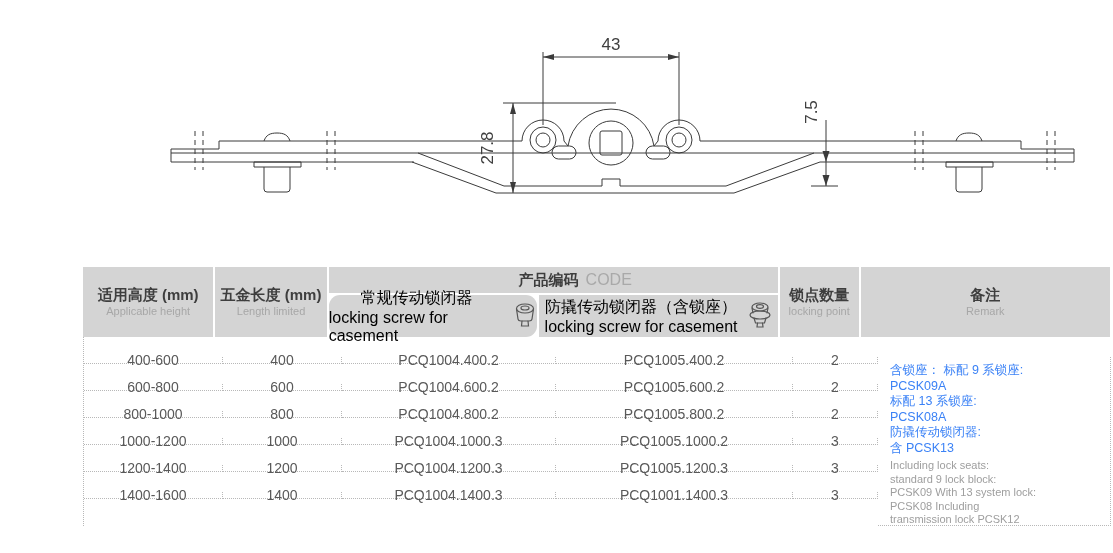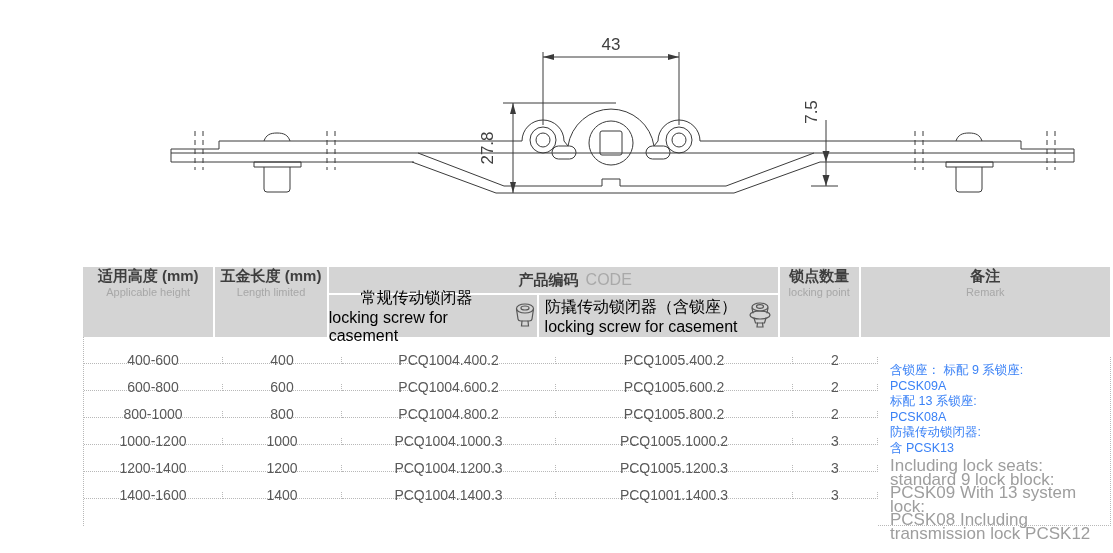--- a/index.html
+++ b/index.html
@@ -13,39 +13,39 @@
   .drawing-wrap svg{display:block;}
   .tech-line{stroke:#3b3b3b;stroke-width:1;fill:none;}
   .tech-dash{stroke:#3b3b3b;stroke-width:1;fill:none;stroke-dasharray:5 4;}
   .tech-fill{fill:#3b3b3b;stroke:none;}
   .dim-text{fill:#3f3f3f;font-size:17px;font-family:"Liberation Sans","DejaVu Sans",sans-serif;}
   
   .spec-table{position:absolute;left:83px;top:267px;width:1027px;}
   .thead{display:flex;gap:2px;}
   .th{
     background:#d4d4d4;height:70px;
-    display:flex;flex-direction:column;align-items:center;
+    display:flex;flex-direction:column;justify-content:center;align-items:center;
   }
   .th .zh{font-size:15px;color:#3e3e3e;font-weight:700;line-height:18px;}
   .th .en{font-size:11px;color:#a7a7a7;line-height:13px;margin-top:1px;}
   .th-height{width:137px;}
   .th-length{width:117px;}
   .th-points{width:83px;}
   .th-remark{width:262px;}
   .code-group{width:449px;display:flex;flex-direction:column;gap:2px;}
   .code-top{
     height:26px;background:#d4d4d4;display:flex;align-items:center;justify-content:center;gap:7px;padding-left:44px;
   }
   .code-top .zh{font-size:15px;color:#3e3e3e;font-weight:700;}
   .code-top .en{font-size:16px;color:#a9a9a9;}
   .code-sub{display:flex;gap:2px;height:42px;}
   .th-sub{
     background:#d4d4d4;display:flex;flex-direction:row;align-items:center;justify-content:center;gap:9px;
   }
-  .th-std{width:212px;}
+  .th-std{width:212px;border-radius:11px;}
   .th-anti{width:242px;}
   .th-sub .txt{display:flex;flex-direction:column;align-items:center;}
   .pin-icon{flex:0 0 auto;}
   .pin-icon svg{display:block;}
   .icon-line{stroke:#565656;stroke-width:1.2;fill:none;stroke-linecap:round;}
   
   .tbody{
     display:grid;
     grid-template-columns:139px 119px 214px 237px 85px 233px;
     grid-auto-rows:27px;
@@ -54,21 +54,21 @@
   .td{
     border-right:1px dotted #b8b8b8;border-bottom:1px dotted #b8b8b8;
     display:flex;align-items:center;justify-content:center;
     font-size:14px;color:#595959;margin-top:20px;
   }
   .td-remark{
     grid-column:6;grid-row:1 / span 7;
     display:block;padding:6px 4px 0 12px;
   }
   .remark-zh{font-size:12.5px;color:#3b82f6;line-height:15.5px;}
-  .remark-en{font-size:17px;color:#9e9e9e;line-height:13.5px;margin-top:3px;}
+  .remark-en{font-size:11px;color:#9e9e9e;line-height:13.5px;margin-top:3px;}
 </style>
 </head>
 <body>
 
 <div class="drawing-wrap">
   <svg width="1113" height="258" viewBox="0 0 1113 258">
 
     <path class="tech-line" d="M155,149 H203 M203,141 V149 M155,149 V162 M203,141 H506 M684,141 H1005 M1005,141 V149 M1005,149 H1058 M1058,149 V162 M155,153 H1058 M155,162 H398 M804,162 H1058"></path>
 
     <path class="tech-line" d="M506,141 A21,21 0 0 1 548,141 L552,146 A43.5,43.5 0 0 1 638,146 L642,141 A21,21 0 0 1 684,141"></path>

